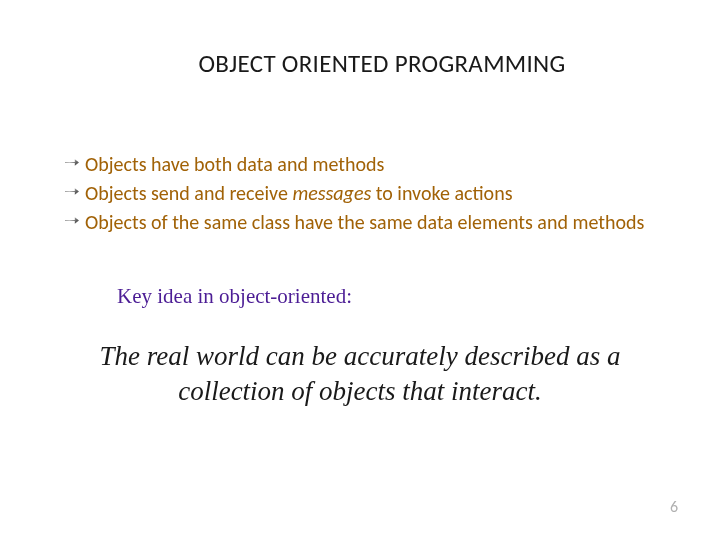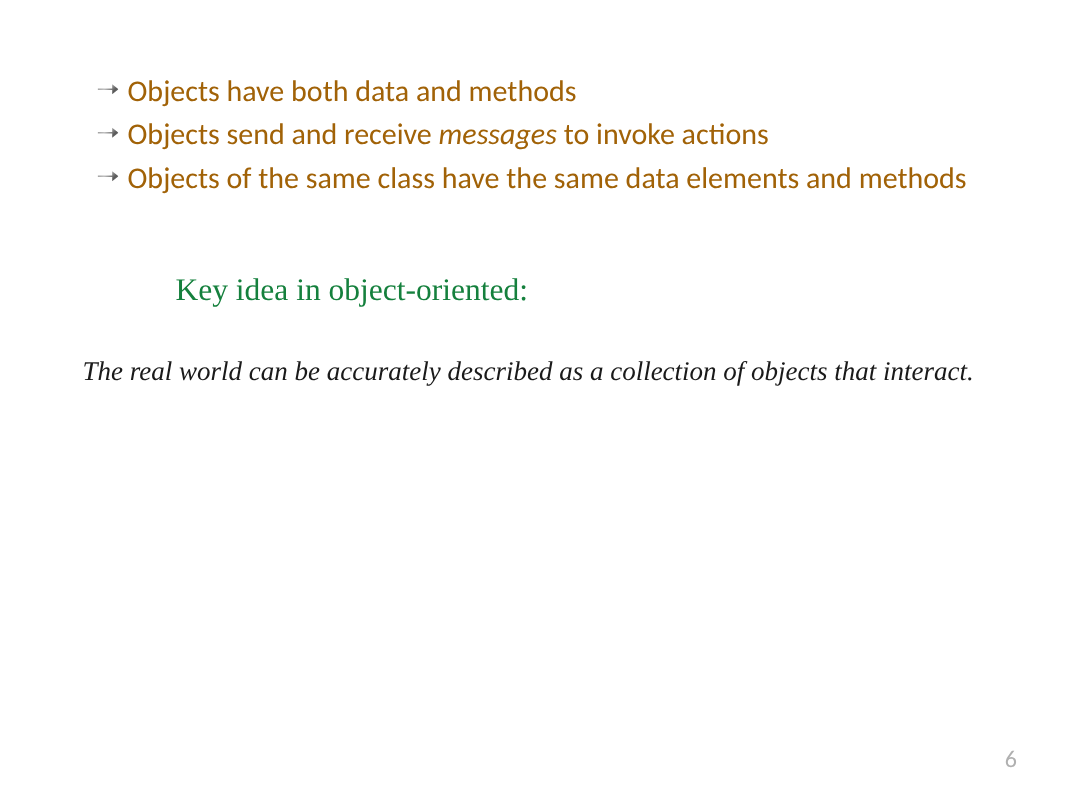--- a/index.html
+++ b/index.html
@@ -58,44 +58,46 @@
       height: 11px;
       background: linear-gradient(135deg, #7a7a7a 0%, #c0c0c0 40%, #5a5a5a 70%, #8a8a8a 100%);
       clip-path: polygon(0% 45%, 70% 45%, 70% 20%, 100% 50%, 70% 80%, 70% 55%, 0% 55%);
     }
     .italic-word {
       font-style: italic;
     }
     .key-idea {
       font-family: "Times New Roman", Times, serif;
       font-size: 21px;
-      color: #15803d;
+      color: #4c1d95;
       margin-bottom: 30px;
       padding-left: 62px;
     }
     .description {
       font-family: "Times New Roman", Times, serif;
-      font-size: 18px;
+      font-size: 27px;
       font-style: italic;
       color: #1a1a1a;
       line-height: 1.3;
       padding-left: 0;
+      text-align: center;
     }
     .page-number {
       position: absolute;
       bottom: 24px;
       right: 42px;
       font-size: 16px;
       color: #b0b0b0;
     }
   </style>
 </head>
 <body>
 
 <div class="slide">
+  <h1 class="title">OBJECT ORIENTED PROGRAMMING</h1>
 
   <div class="bullet-section">
     <div class="bullet-item">
       <span class="bullet-icon"></span>
       <span>Objects have both data and methods</span>
     </div>
     <div class="bullet-item">
       <span class="bullet-icon"></span>
       <span> Objects send and receive </span><span class="italic-word">messages</span><span> to invoke actions</span>
     </div>

